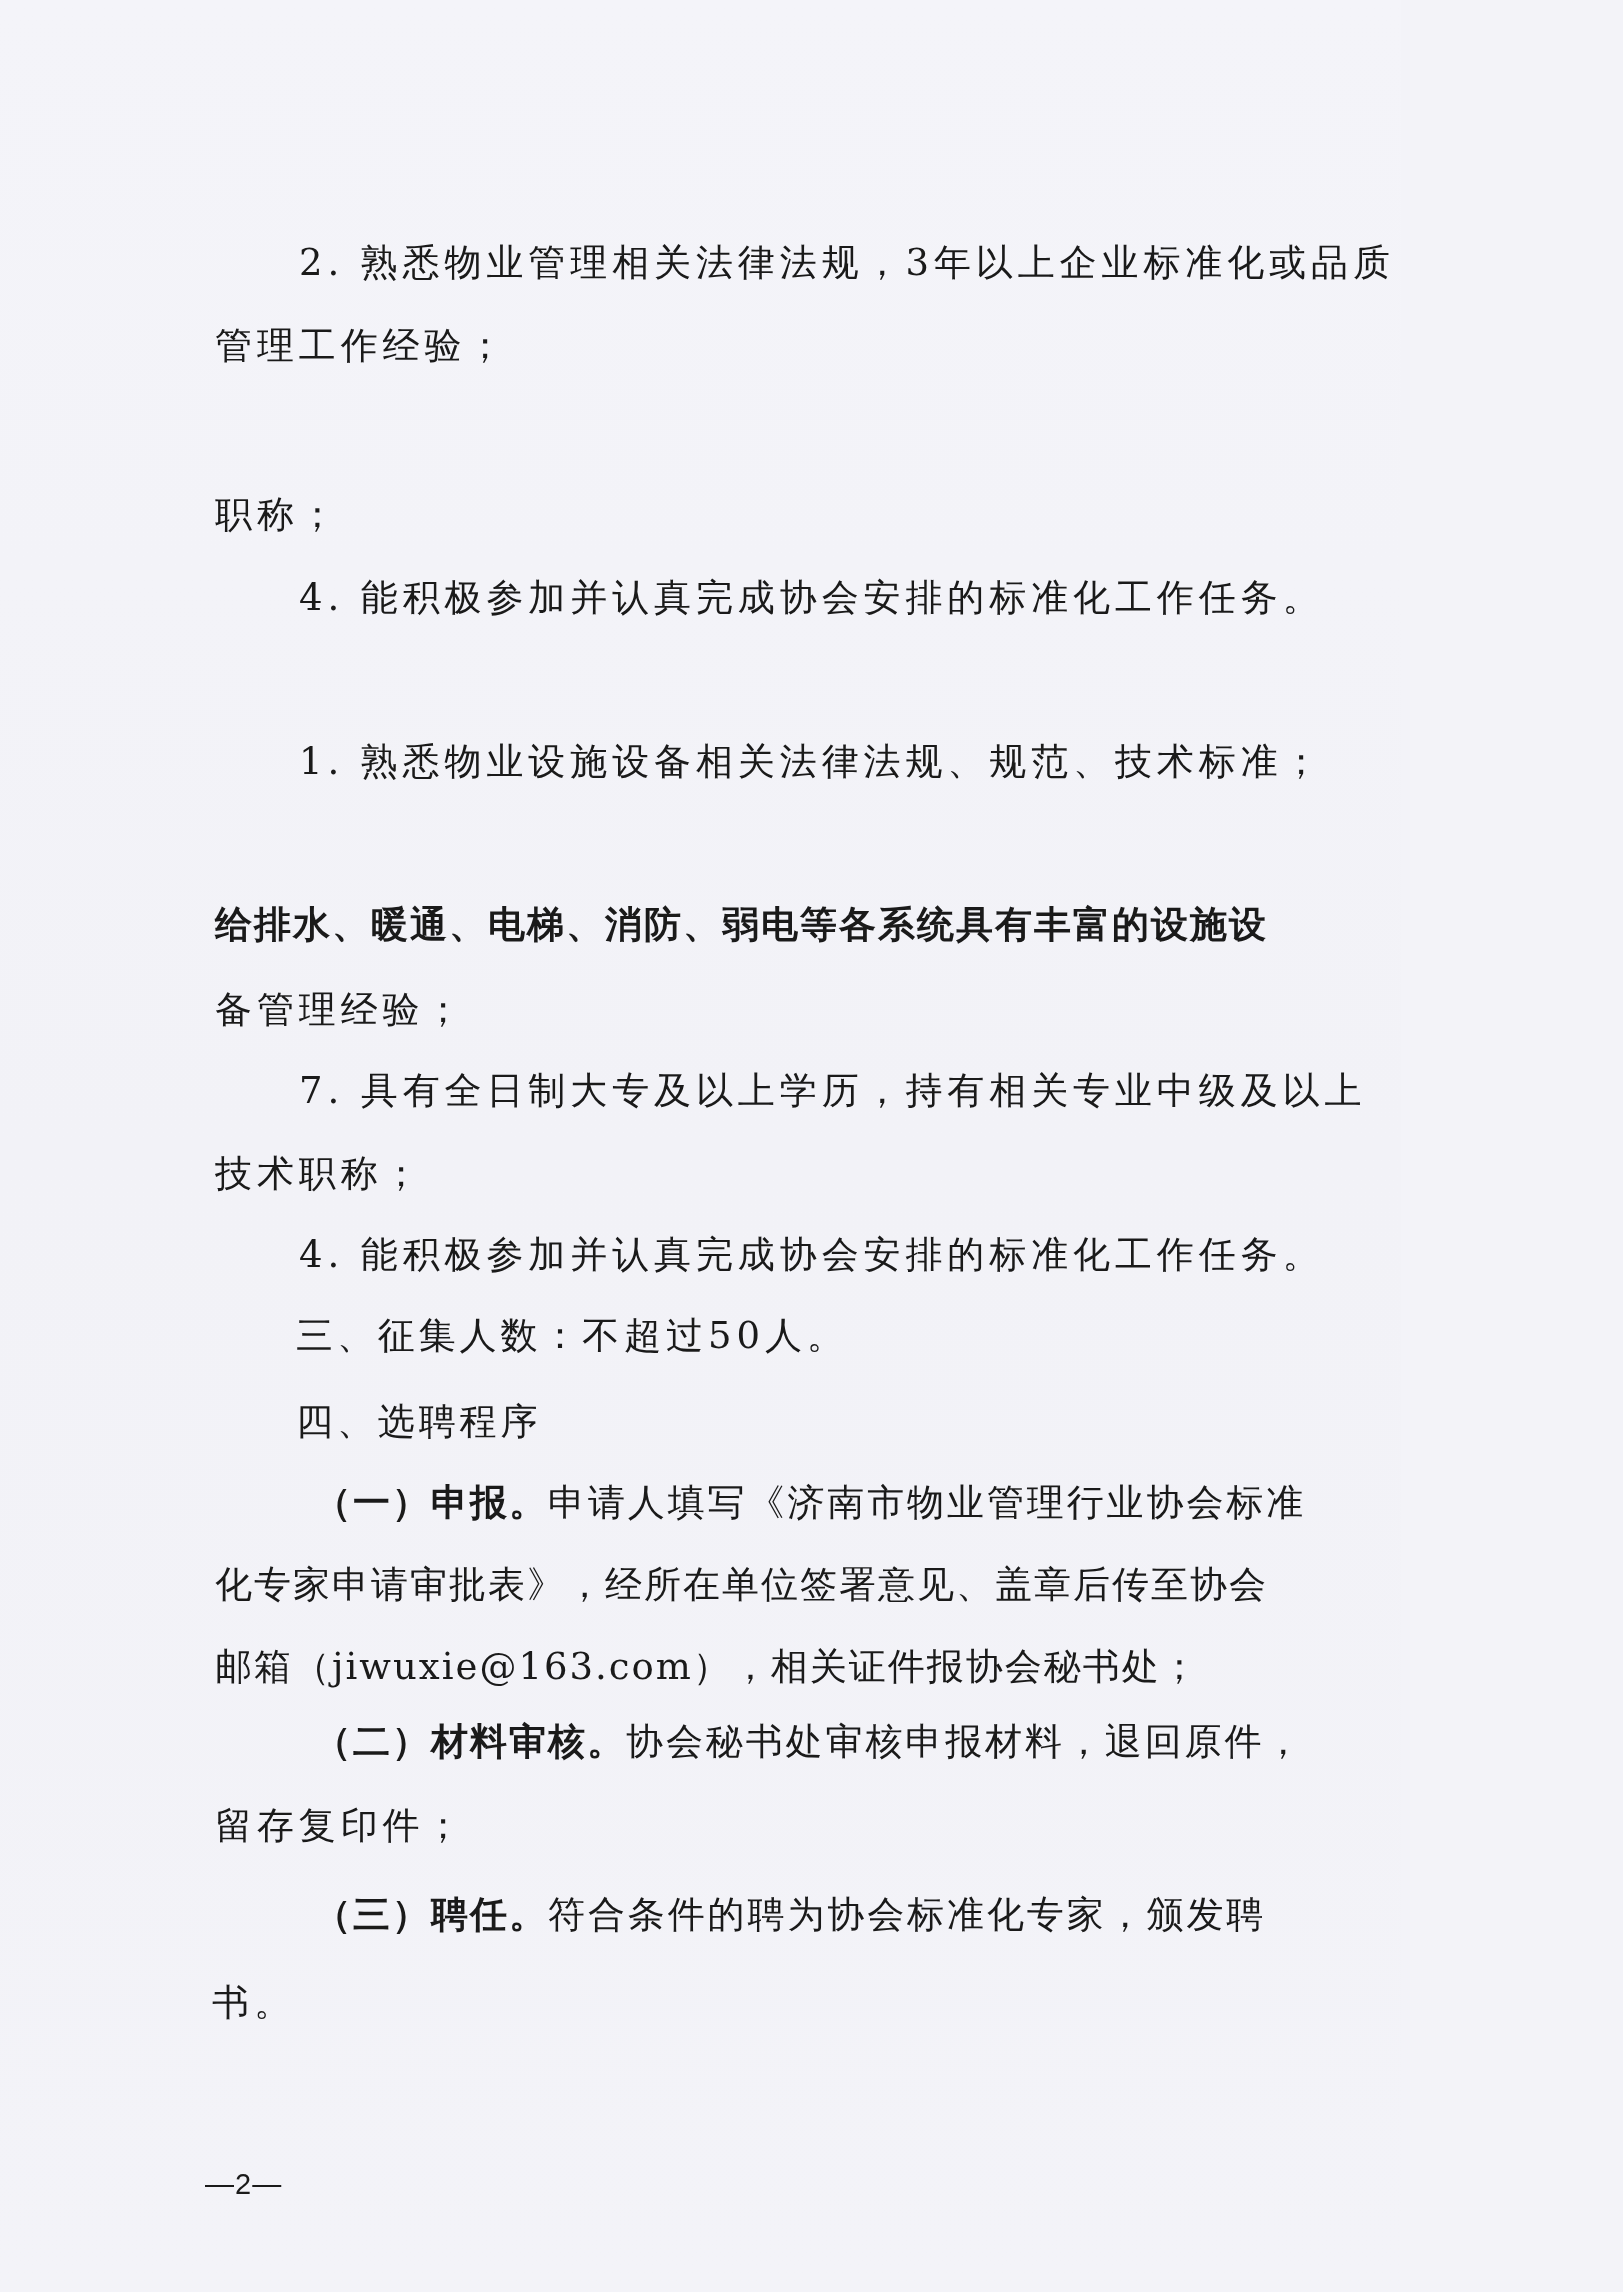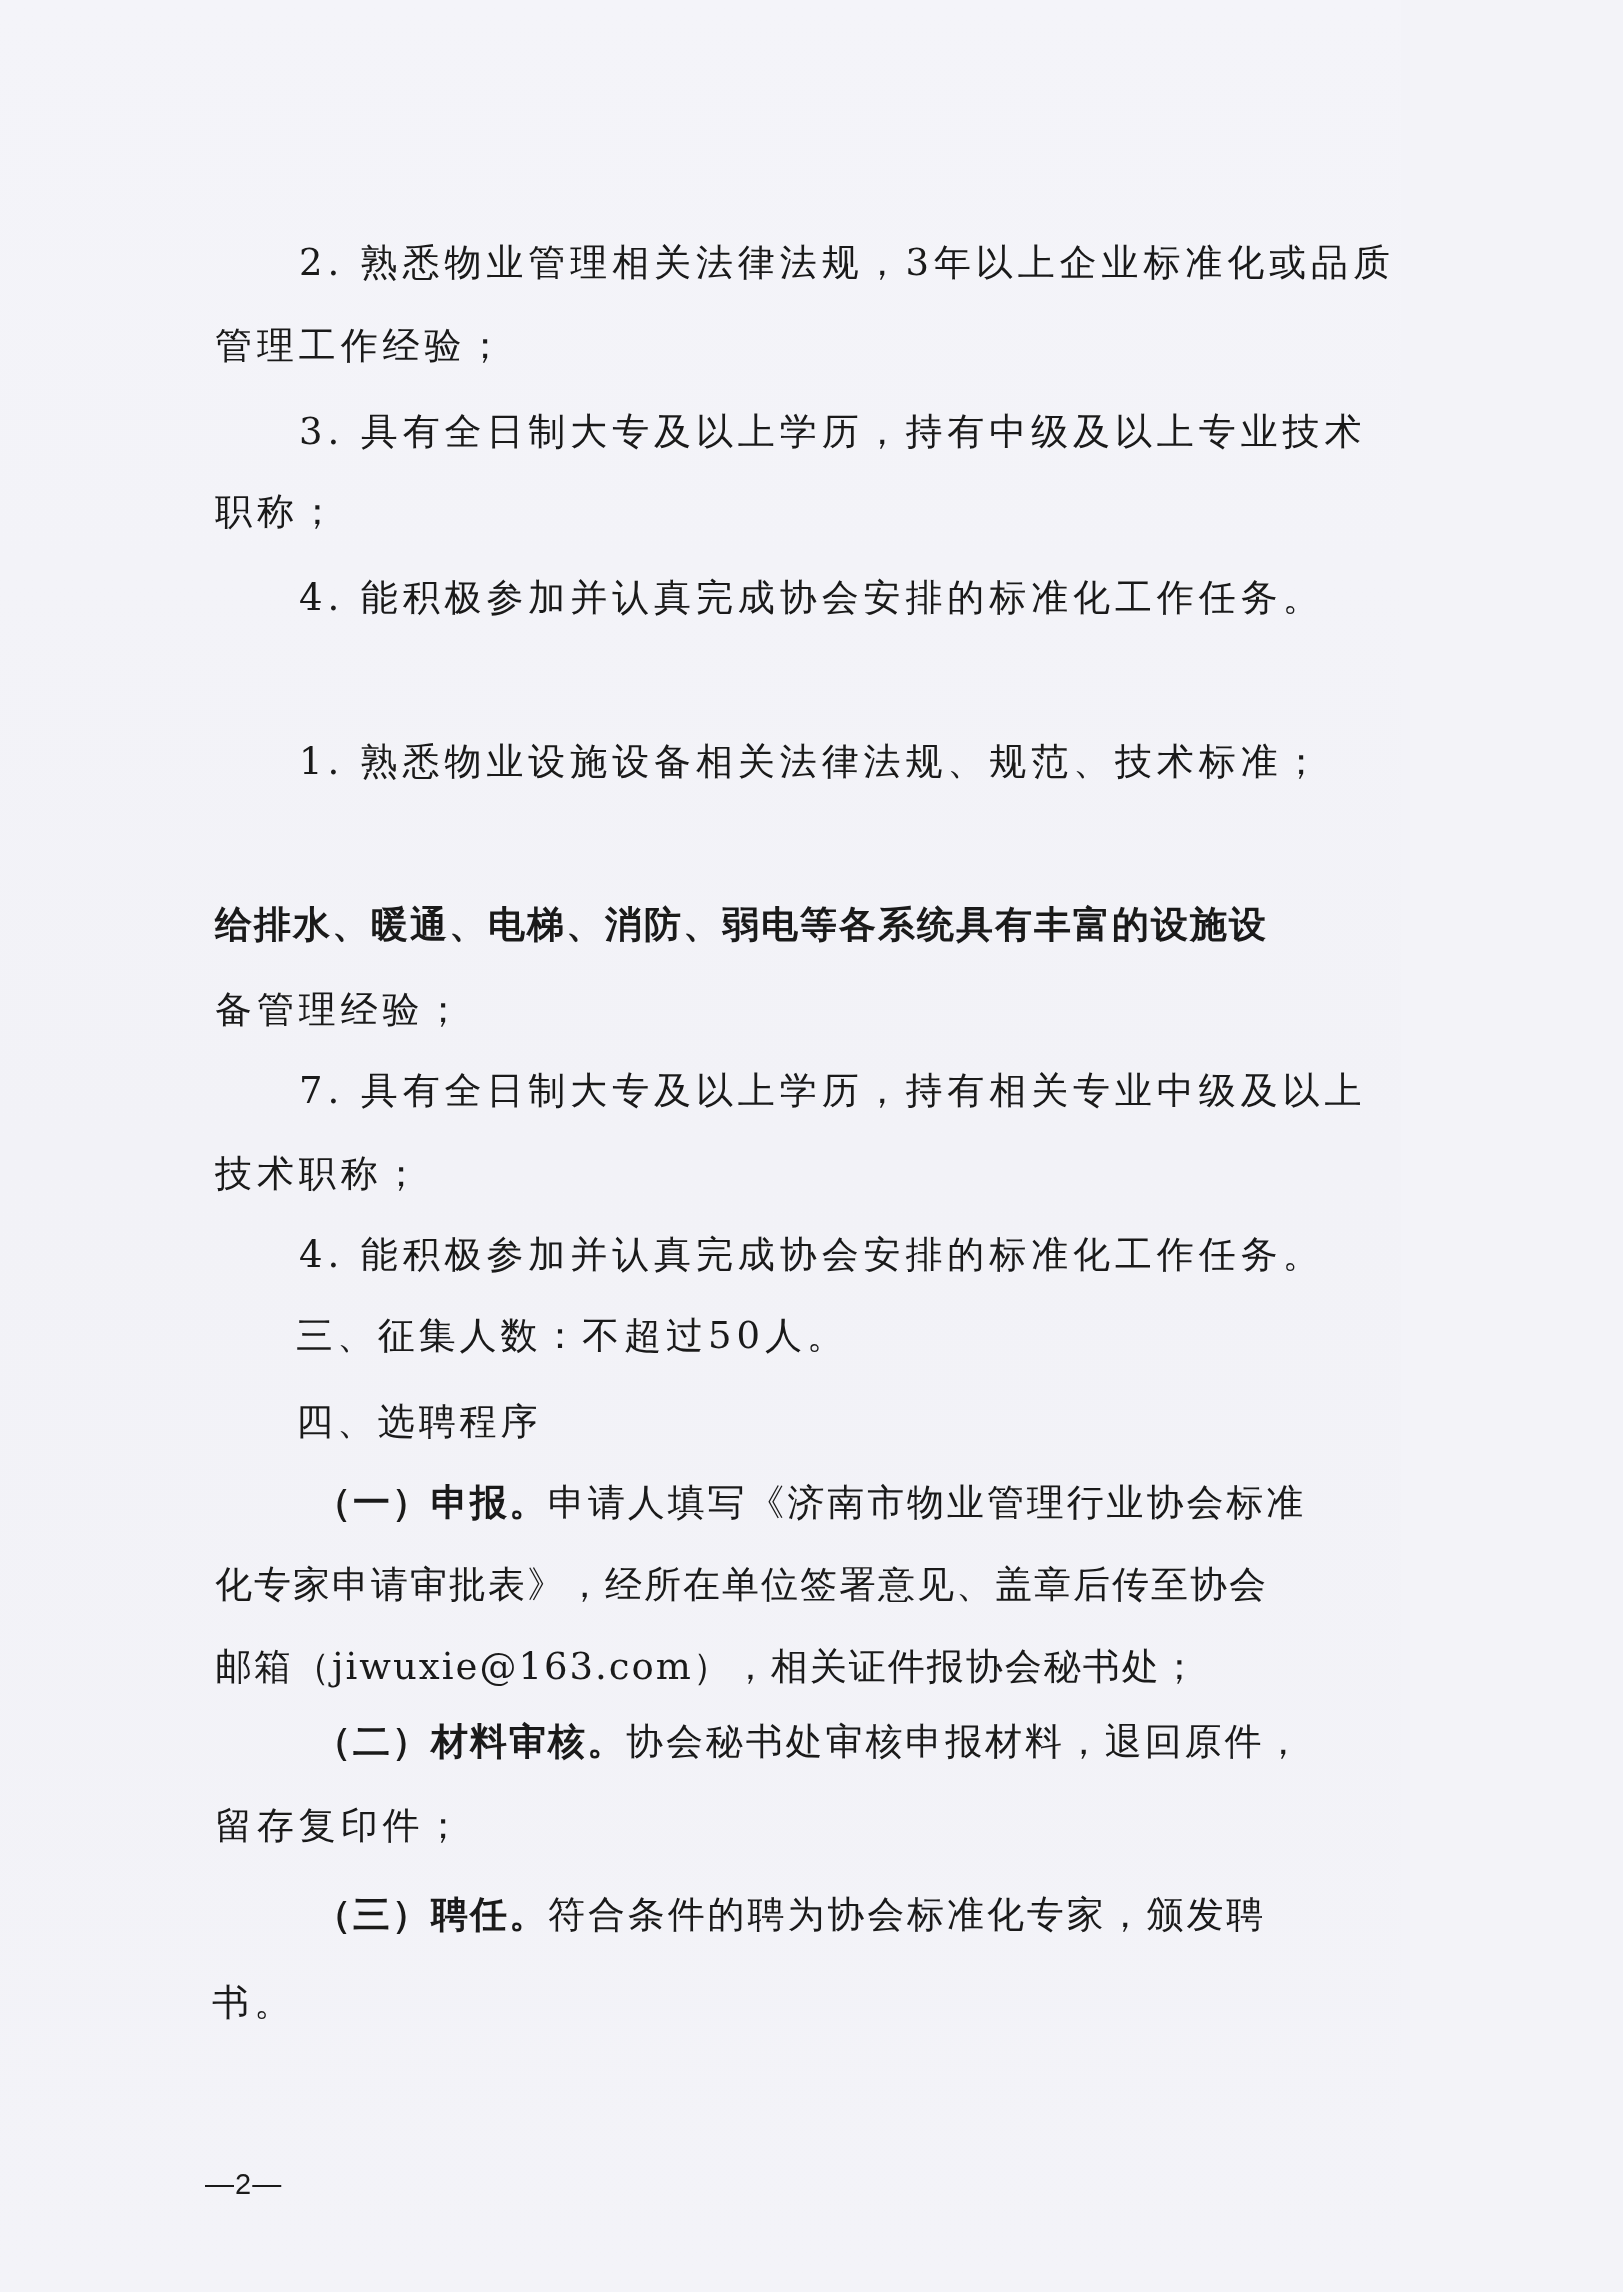--- a/index.html
+++ b/index.html
@@ -49,22 +49,21 @@
     }
   </style>
 </head>
 <body>
 
 <div class="page">
 
   <div class="line" style="left:299px; top:239px;">2. 熟悉物业管理相关法律法规，3年以上企业标准化或品质</div>
   <div class="line" style="left:215px; top:322px;">管理工作经验；</div>
 
-  <div class="line" style="left:299px; top:408px;">3. 具有全日制大专及以上学历，持有中级及以上专业技术</div>
-  <div class="line" style="left:215px; top:491px;font-family:Liberation Mono, monospace;">职称；</div>
+  <div class="line" style="left:215px; top:491px;">职称；</div>
 
   <div class="line" style="left:299px; top:574px;">4. 能积极参加并认真完成协会安排的标准化工作任务。</div>
 
 
   <div class="line" style="left:299px; top:738px;">1. 熟悉物业设施设备相关法律法规、规范、技术标准；</div>
 
   <div class="line" style="left:215px; top:901px; letter-spacing:2px;font-weight:bold;">给排水、暖通、电梯、消防、弱电等各系统具有丰富的设施设</div>
   <div class="line" style="left:215px; top:986px;">备管理经验；</div>
 
   <div class="line" style="left:299px; top:1067px;">7. 具有全日制大专及以上学历，持有相关专业中级及以上</div>

